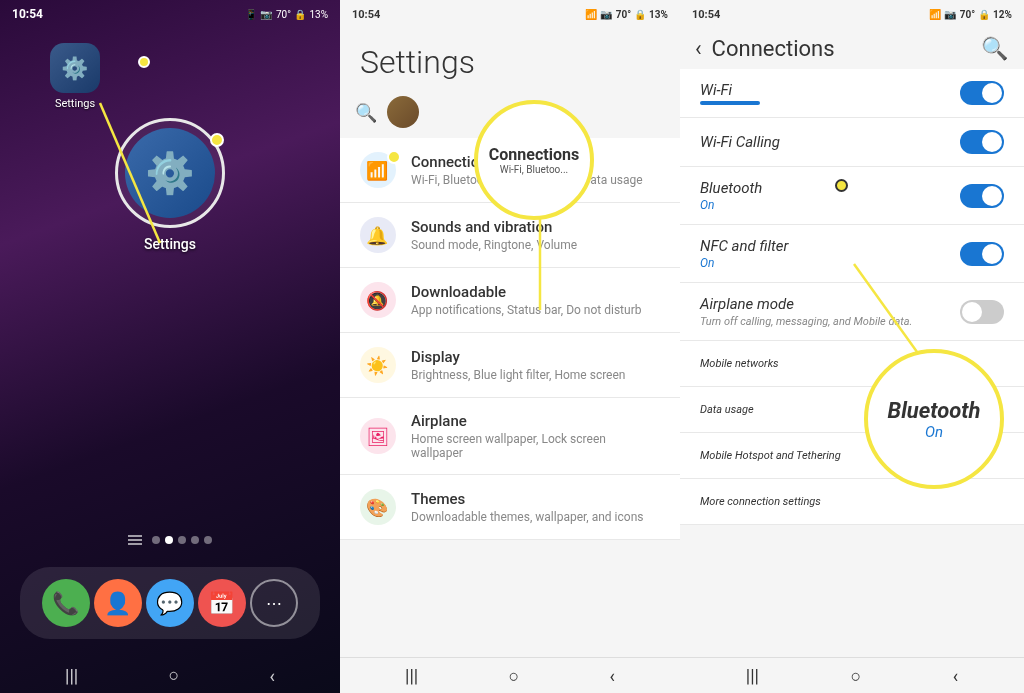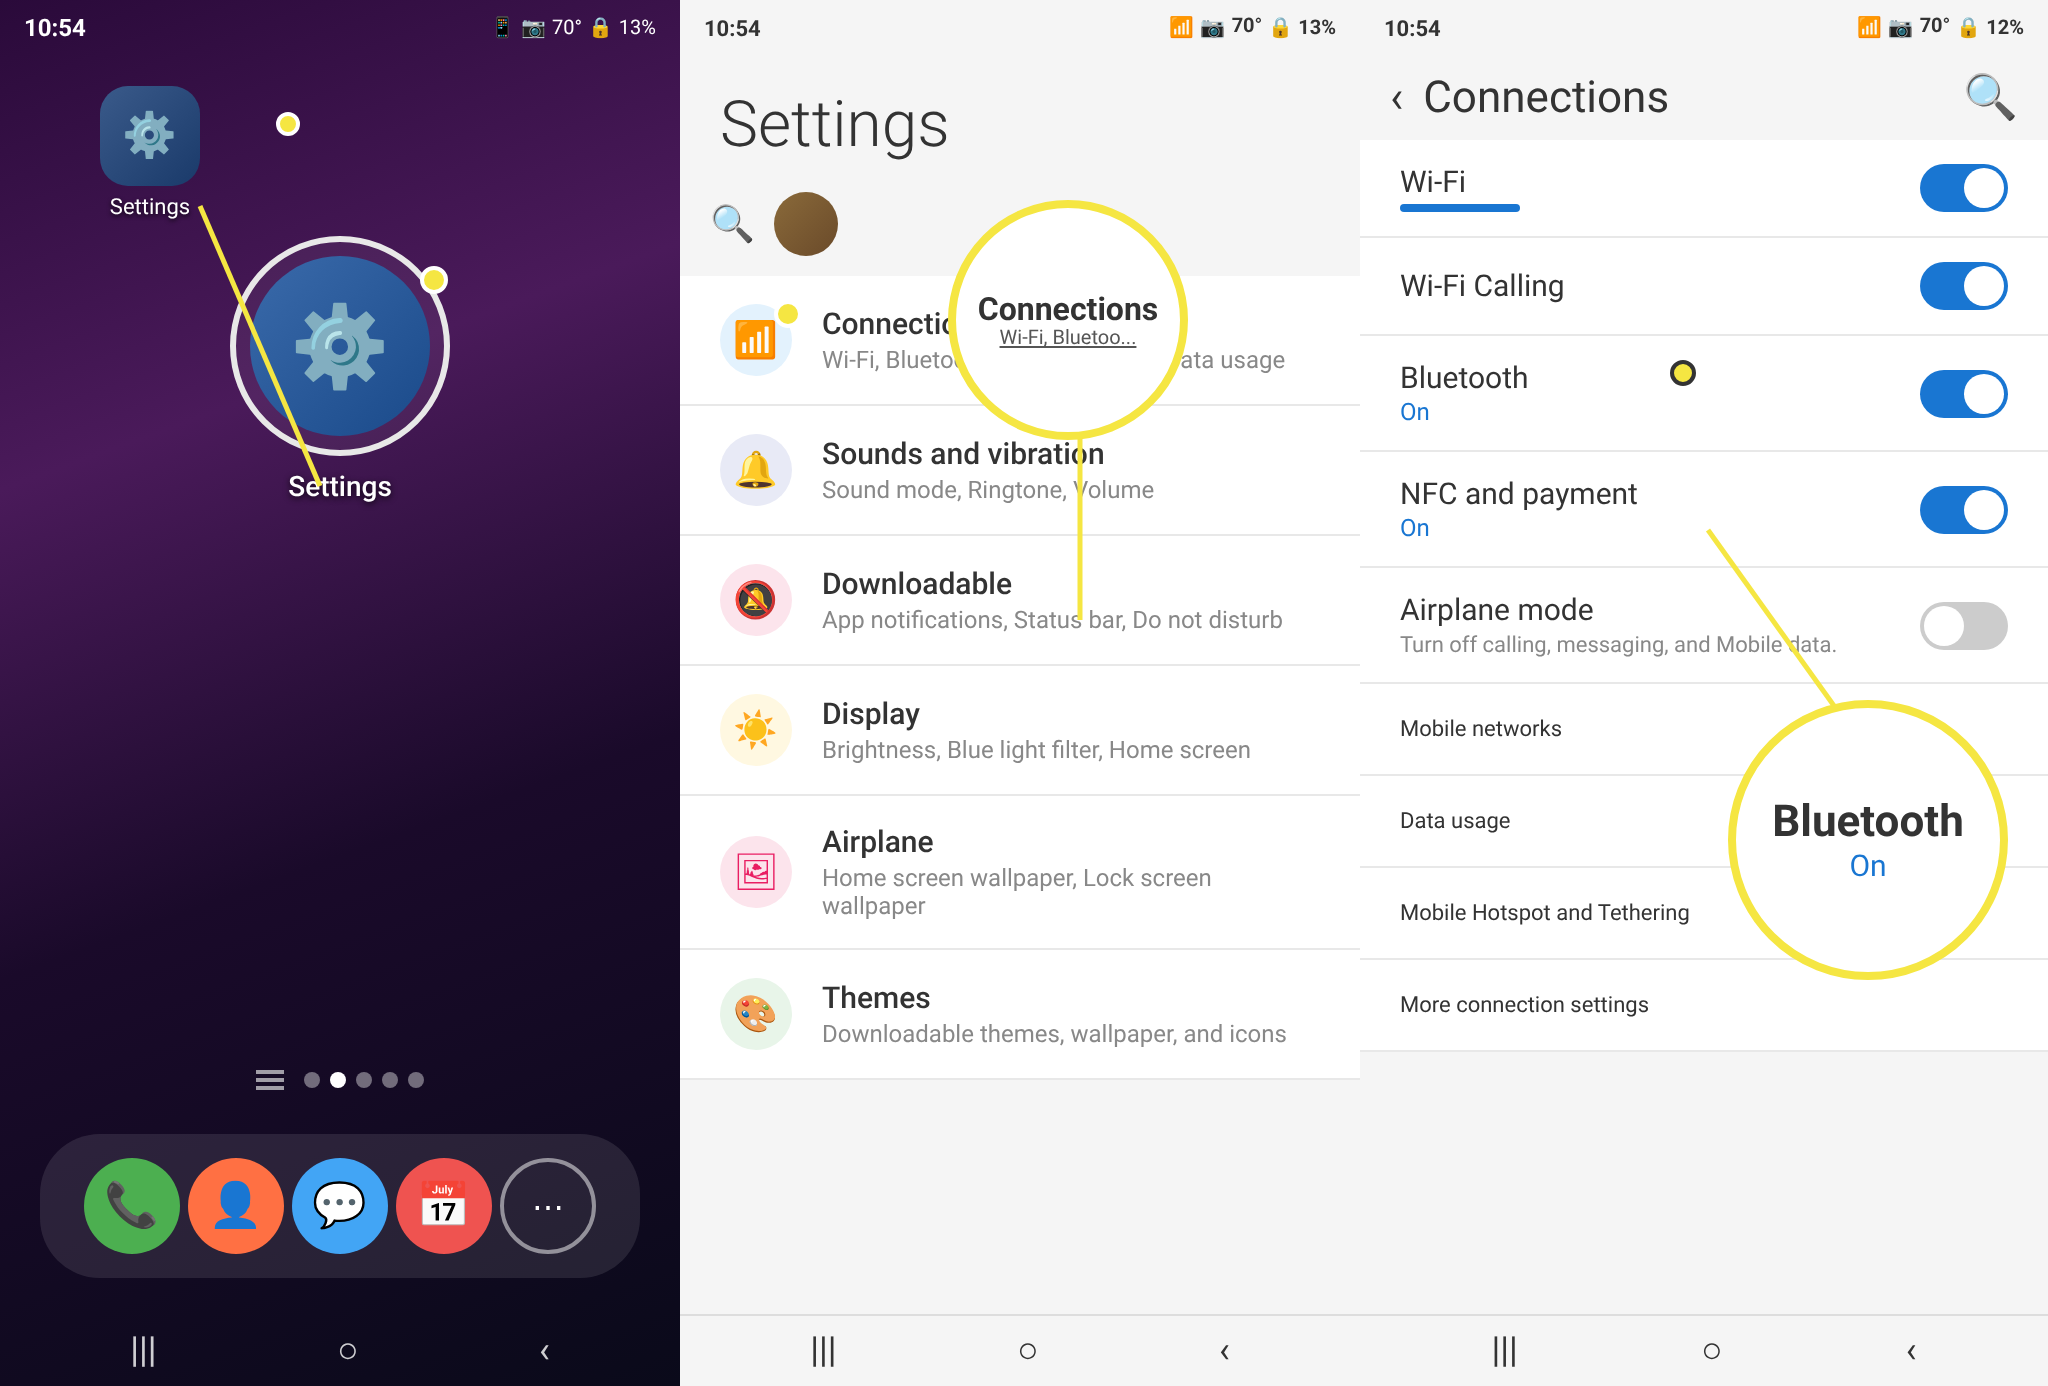--- a/index.html
+++ b/index.html
@@ -309,21 +309,20 @@
       font-weight: bold;
       color: #333;
       text-align: center;
       line-height: 1.2;
     }
 
     .callout-bubble .bubble-sub {
       font-size: 10px;
       color: #555;
       text-align: left;
-      text-decoration: underline;
     }
 
     
     .conn-dot {
       position: absolute;
       width: 14px;
       height: 14px;
       background: #f5e642;
       border-radius: 50%;
       border: 2px solid white;
@@ -647,21 +646,21 @@
   </div>
 
   <div class="conn-header">
     <div class="conn-header-left">
       <span class="back-btn">‹</span>
       <h1>Connections</h1>
     </div>
     <span class="search-btn">🔍</span>
   </div>
 
-  <div style="flex:1;overflow-y:auto;position:relative;">
+  <div style="flex:1;overflow-y:auto;position:relative;font-style:italic;">
 
     <div class="conn-item">
       <div class="conn-item-left">
         <span class="conn-item-title">Wi-Fi</span>
         <div class="wifi-bar"></div>
       </div>
       <div class="toggle on"></div>
     </div>
 
     <div class="conn-item">
@@ -677,21 +676,21 @@
       <div class="conn-item-left">
         <span class="conn-item-title">Bluetooth</span>
         <span class="conn-item-sub">On</span>
       </div>
       <div class="toggle on"></div>
     </div>
 
 
     <div class="conn-item">
       <div class="conn-item-left">
-        <span class="conn-item-title">NFC and payment</span>
+        <span class="conn-item-title">NFC and filter</span>
         <span class="conn-item-sub">On</span>
       </div>
       <div class="toggle on"></div>
     </div>
 
     <div class="conn-item">
       <div class="conn-item-left">
         <span class="conn-item-title">Airplane mode</span>
         <span class="conn-item-desc">Turn off calling, messaging, and Mobile data.</span>
       </div>

